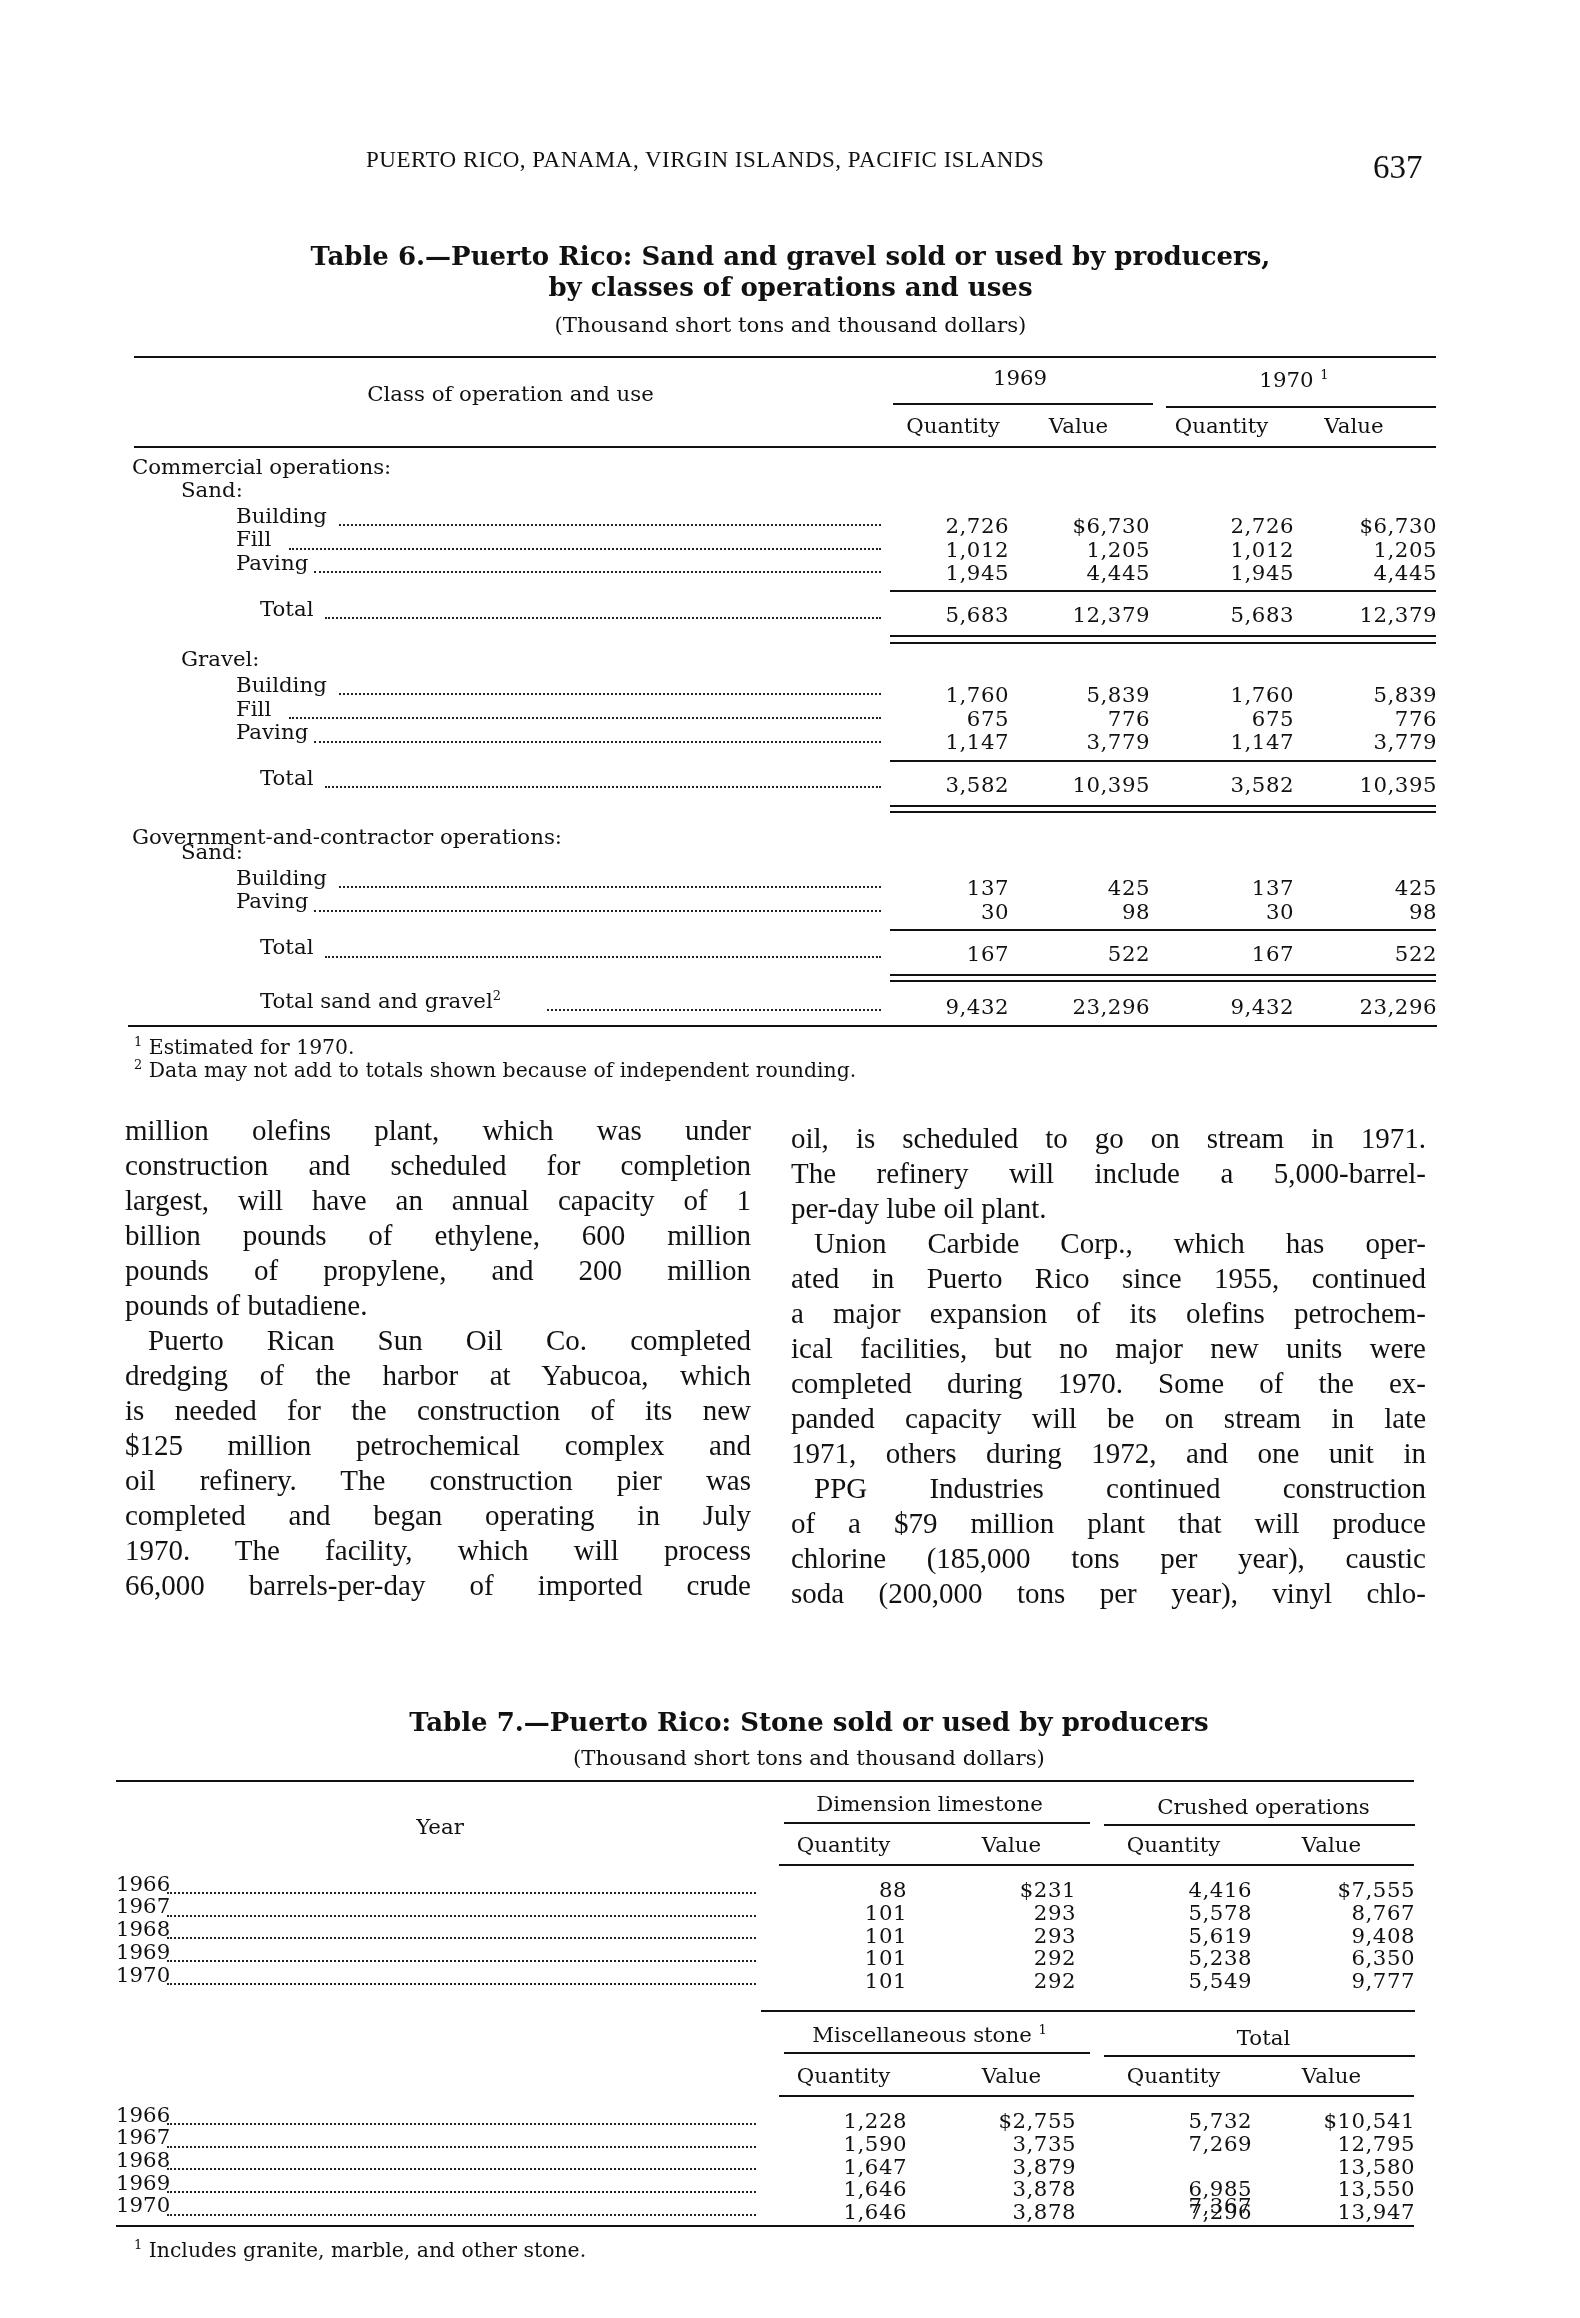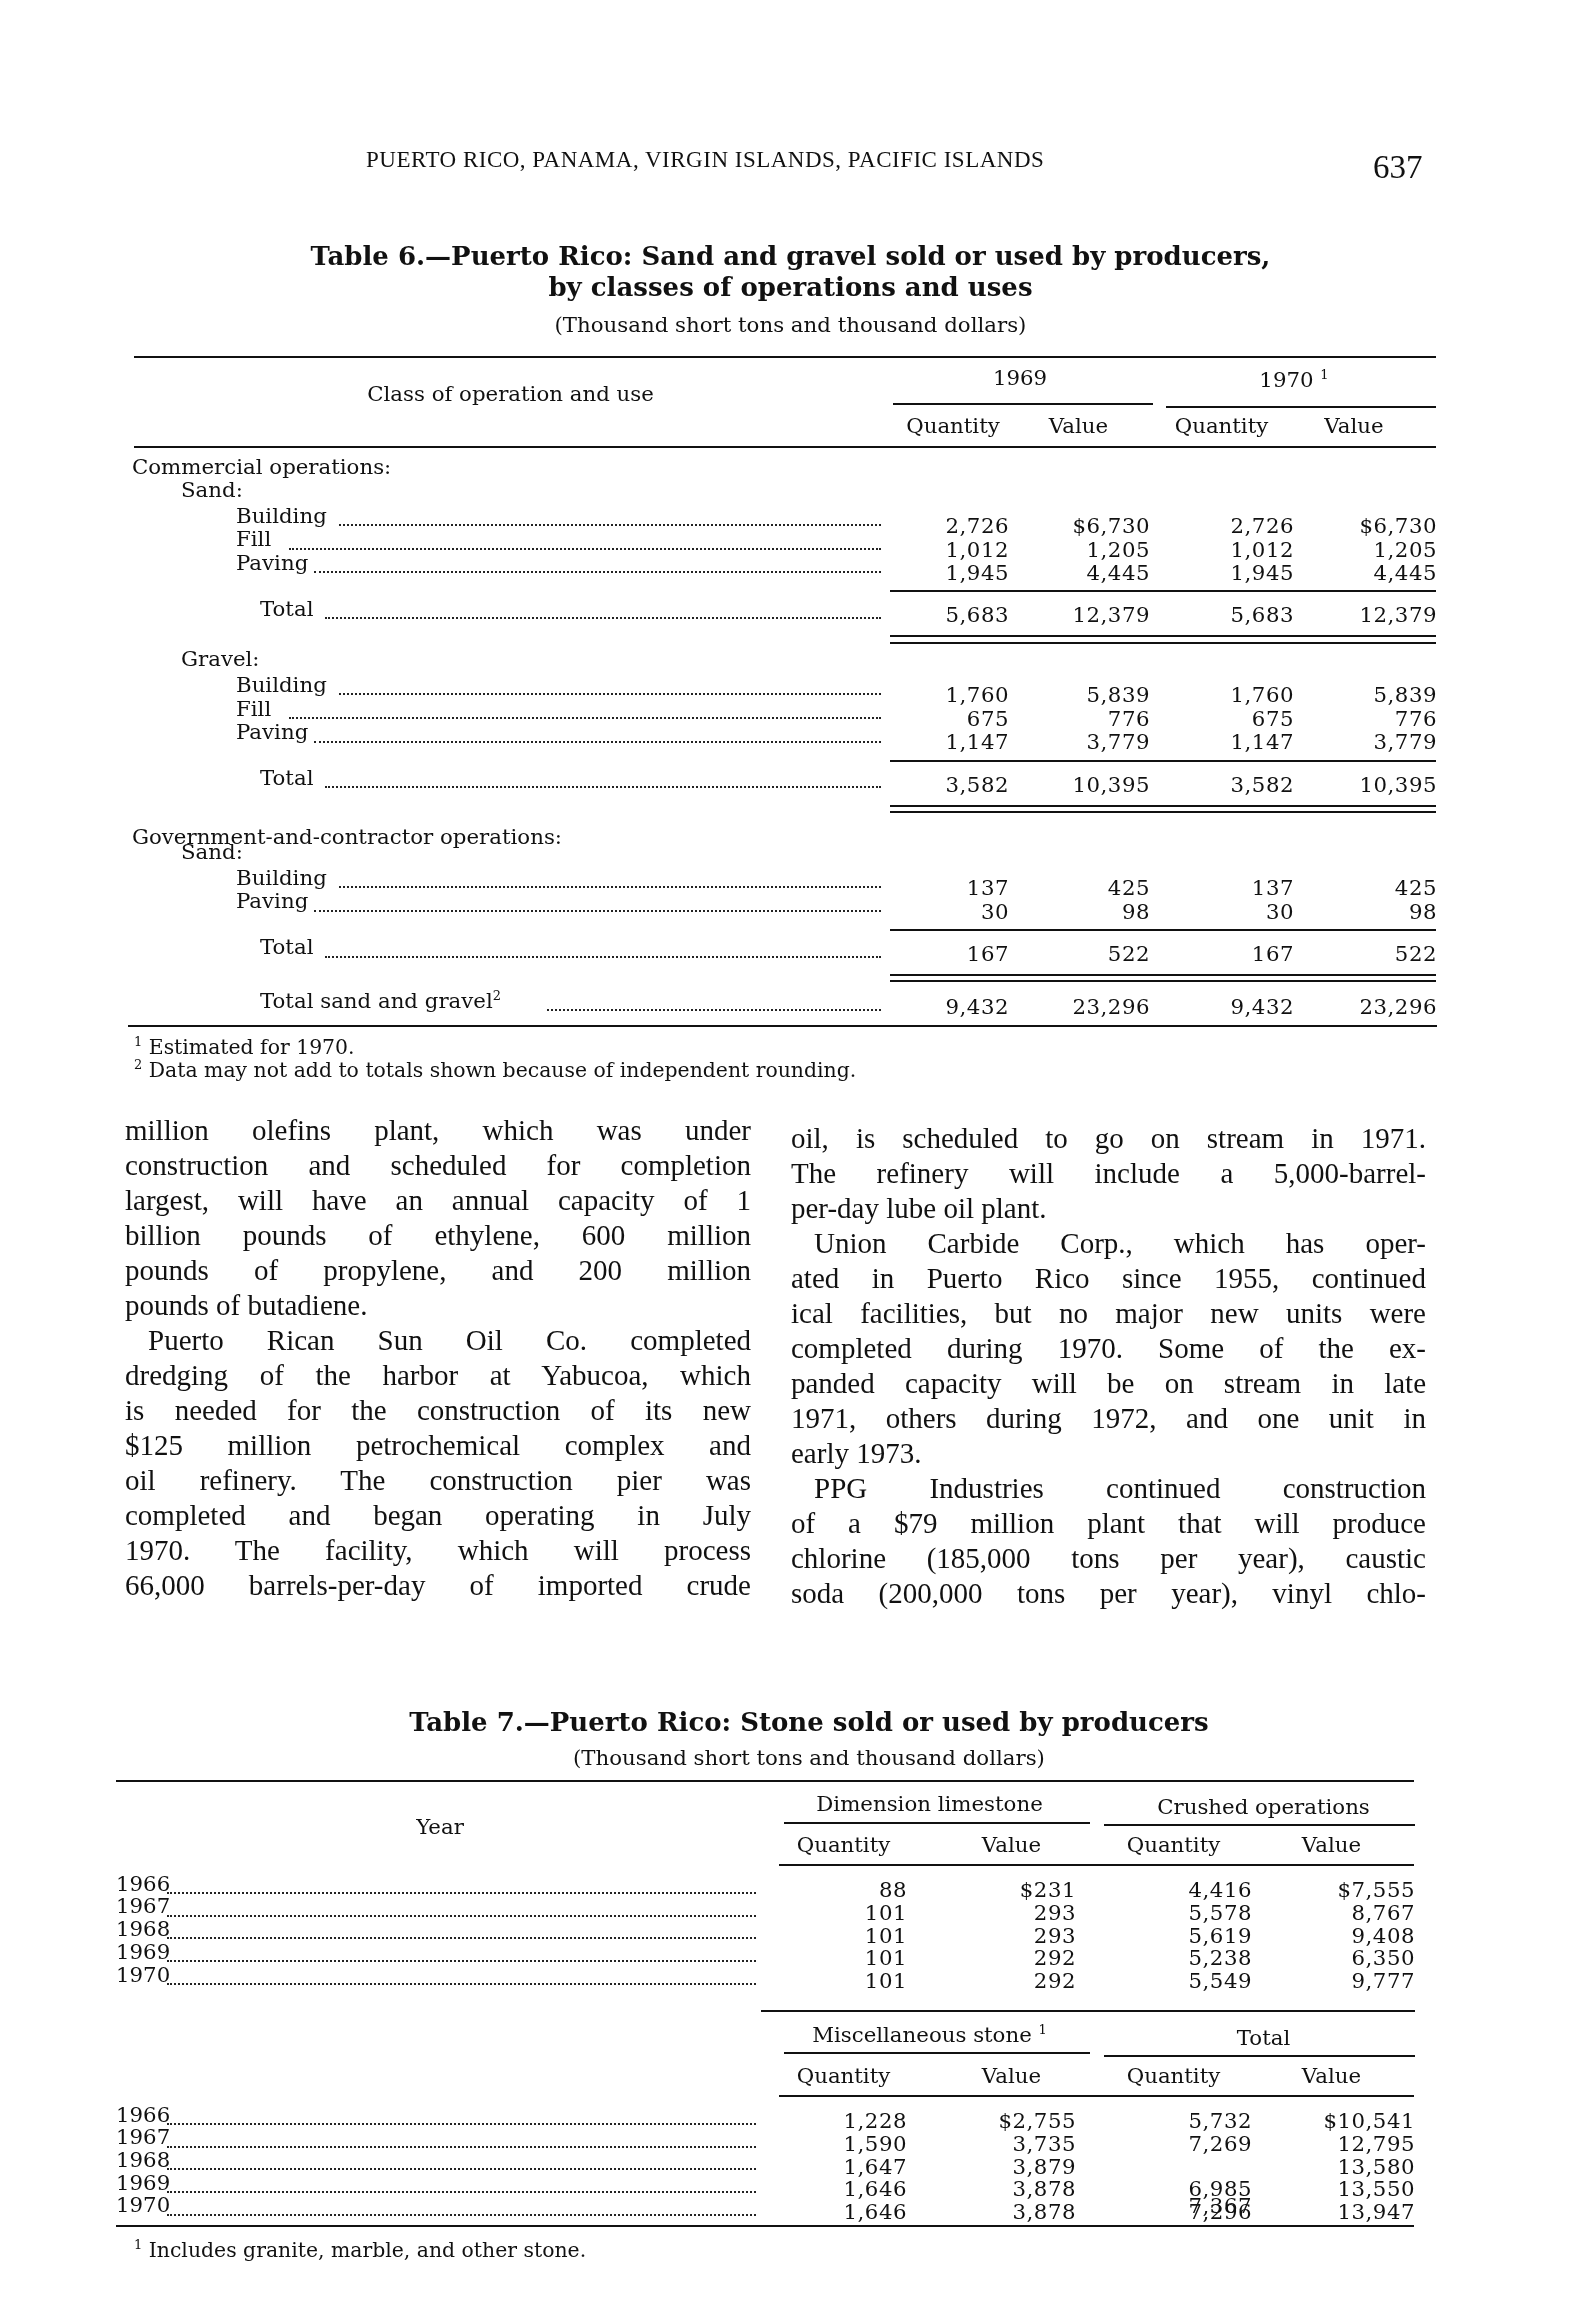--- a/index.html
+++ b/index.html
@@ -173,25 +173,25 @@
     <span class="line">completed and began operating in July</span>
     <span class="line">1970. The facility, which will process</span>
     <span class="line">66,000 barrels-per-day of imported crude</span>
   </div>
 <div class="col-text" id="col-right" style="left:791px; top:1121px; width:635px;">
     <span class="line">oil, is scheduled to go on stream in 1971.</span>
     <span class="line">The refinery will include a  5,000-barrel-</span>
     <span class="line last">per-day lube oil plant.</span>
     <span class="line" style="padding-left:23px;">Union Carbide Corp., which has oper-</span>
     <span class="line">ated in Puerto Rico since 1955, continued</span>
+    <span class="line">a major expansion of its olefins petrochem-</span>
     <span class="line">ical facilities, but no major new units  were</span>
     <span class="line">completed during 1970. Some of the ex-</span>
     <span class="line">panded capacity will be on stream in late</span>
     <span class="line">1971, others during 1972, and one unit in</span>
-    <span class="line last">early 1973.</span>
     <span class="line" style="padding-left:23px;">PPG Industries continued construction</span>
     <span class="line">of a $79 million plant that will produce</span>
     <span class="line">chlorine  (185,000  tons  per  year),  caustic</span>
     <span class="line">soda  (200,000  tons  per  year),  vinyl  chlo-</span>
   </div>
 
 <div class="abs tbl-title" style="top:1707px;">
   <div class="l1" style="padding-left:37px;">Table 7.—Puerto Rico:  Stone sold or used by producers</div>
 </div>
 <div class="abs tbl-sub" style="top:1745px; padding-left:37px; box-sizing:border-box;">(Thousand short tons and thousand dollars)</div>

